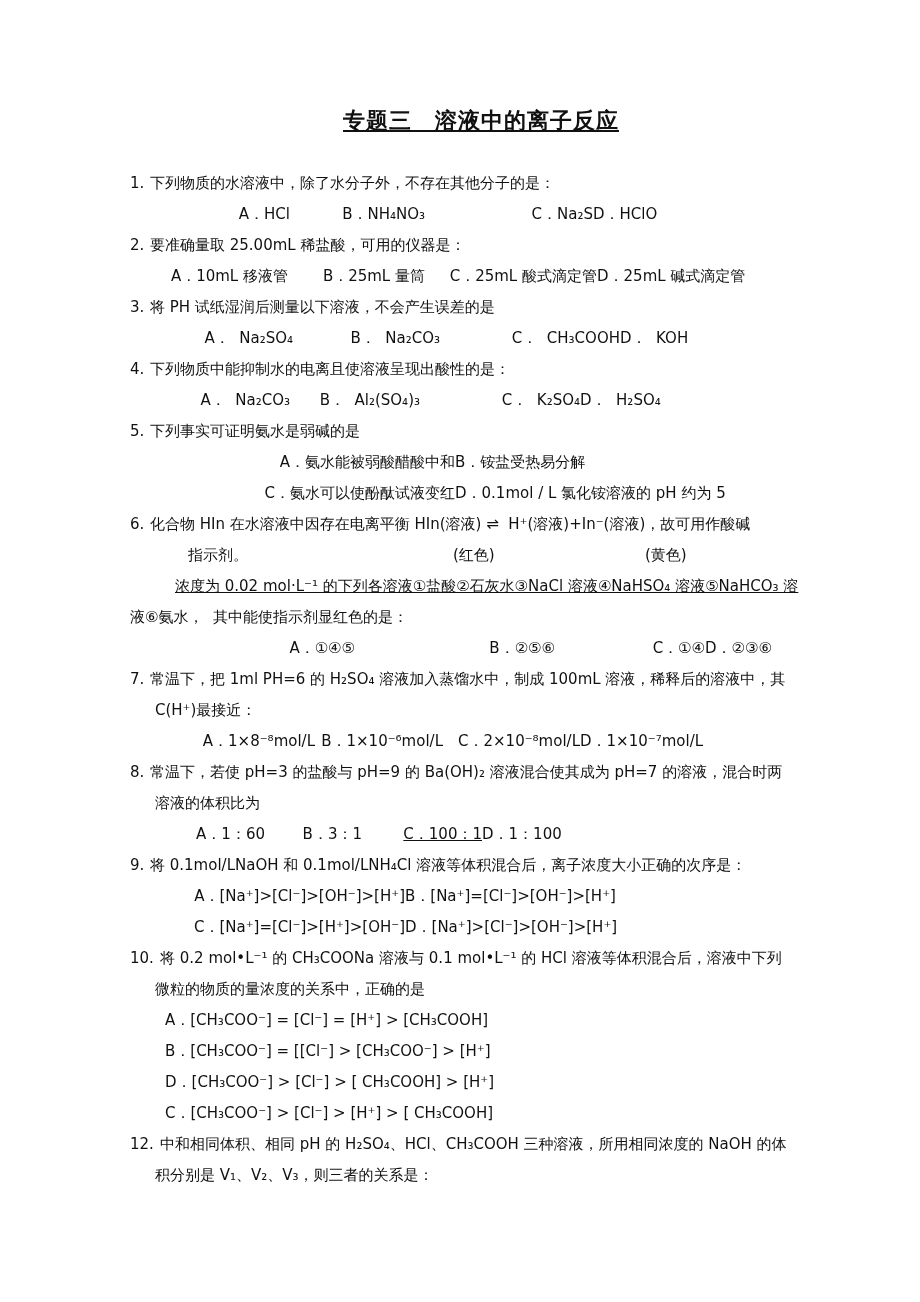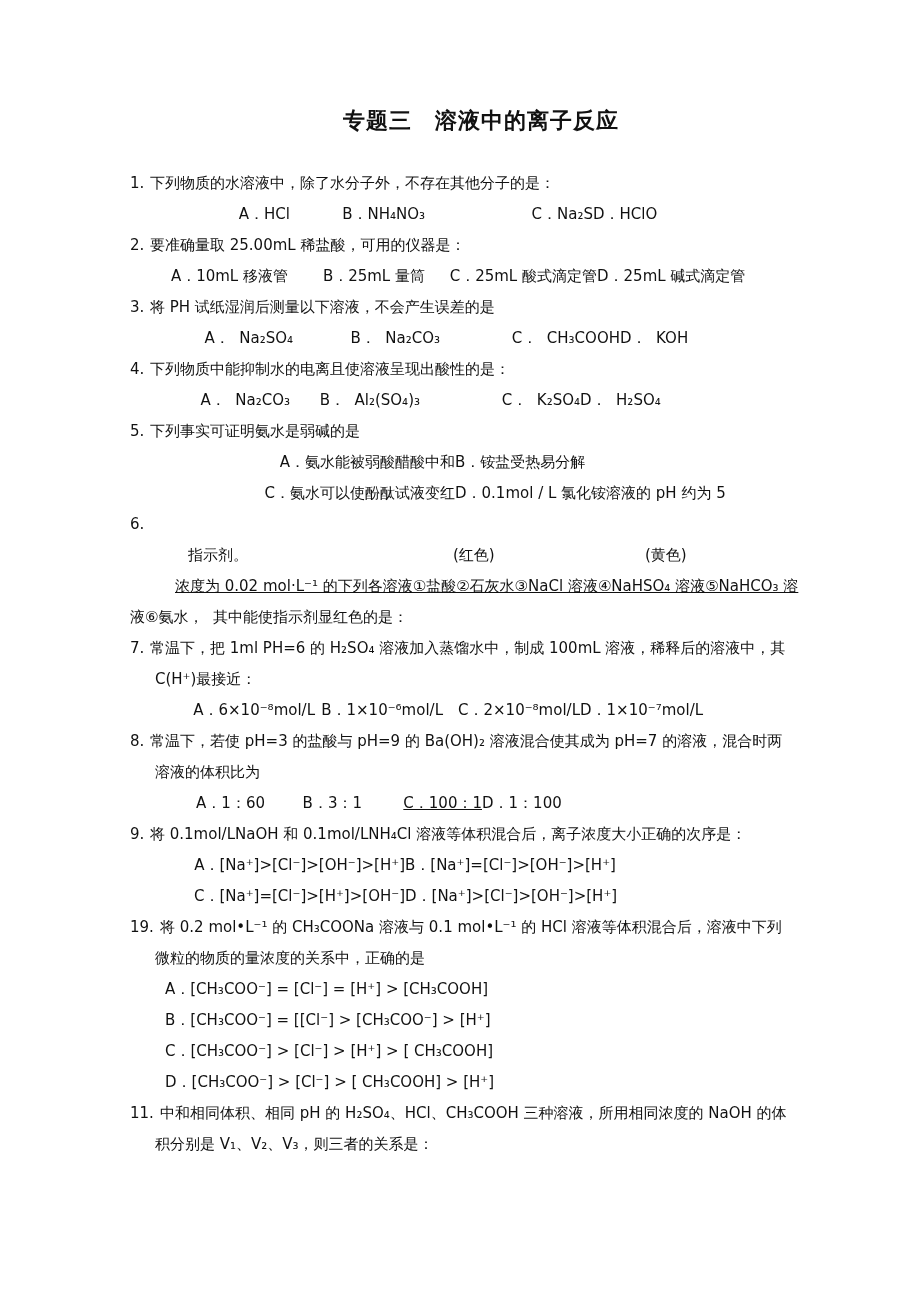--- a/index.html
+++ b/index.html
@@ -11,20 +11,21 @@
     font-family: "DejaVu Sans", "Liberation Sans", sans-serif;
     color: #111111;
   }
   .page { padding: 106px 88px 0 130px; }
   .title {
     text-align: center;
     font-size: 22px;
     font-weight: bold;
     letter-spacing: 1px;
     margin-bottom: 32px;
+    text-decoration: underline;
   }
   .qs { font-size: 15px; }
   .line {
     display: flex;
     align-items: baseline;
     height: 31px;
     line-height: 31px;
     white-space: pre;
   }
   .cell { flex: 0 0 auto; }
@@ -57,46 +58,47 @@
       <div>
         <div class="line stem"><span class="cell qnum" style="width: 20px;">4.</span><span class="cell">下列物质中能抑制水的电离且使溶液呈现出酸性的是：</span></div>
         <div class="line options"><span class="cell" style="width: 125px;">A．  Na₂CO₃</span><span class="cell" style="width: 130px;">B．  Al₂(SO₄)₃</span><span class="cell" style="width: 160px;">C．  K₂SO₄</span><span class="cell">D．  H₂SO₄</span></div>
       </div>
       <div>
         <div class="line stem"><span class="cell qnum" style="width: 20px;">5.</span><span class="cell">下列事实可证明氨水是弱碱的是</span></div>
         <div class="line options"><span class="cell" style="width: 290px;">A．氨水能被弱酸醋酸中和</span><span class="cell">B．铵盐受热易分解</span></div>
         <div class="line options"><span class="cell" style="width: 290px;">C．氨水可以使酚酞试液变红</span><span class="cell">D．0.1mol / L 氯化铵溶液的 pH 约为 5</span></div>
       </div>
       <div>
-        <div class="line stem"><span class="cell qnum" style="width: 20px;">6.</span></div>
+        <div class="line stem"><span class="cell qnum" style="width: 20px;">6.</span><span class="cell">化合物 HIn 在水溶液中因存在电离平衡 HIn(溶液) ⇌  H⁺(溶液)+In⁻(溶液)，故可用作酸碱</span></div>
         <div class="line labels"><span class="cell" style="width: 265px; margin-left: 33px;">指示剂。</span><span class="cell" style="width: 192px;">(红色)</span><span class="cell">(黄色)</span></div>
         <div class="line cont2"><span class="cell">浓度为 0.02 mol·L⁻¹ 的下列各溶液①盐酸②石灰水③NaCl 溶液④NaHSO₄ 溶液⑤NaHCO₃ 溶</span></div>
         <div class="line flush"><span class="cell">液⑥氨水，  其中能使指示剂显红色的是：</span></div>
+        <div class="line options"><span class="cell" style="width: 190px;">A．①④⑤</span><span class="cell" style="width: 200px;">B．②⑤⑥</span><span class="cell" style="width: 150px;">C．①④</span><span class="cell">D．②③⑥</span></div>
       </div>
       <div>
         <div class="line stem"><span class="cell qnum" style="width: 20px;">7.</span><span class="cell">常温下，把 1ml PH=6 的 H₂SO₄ 溶液加入蒸馏水中，制成 100mL 溶液，稀释后的溶液中，其</span></div>
         <div class="line cont"><span class="cell">C(H⁺)最接近：</span></div>
-        <div class="line options"><span class="cell" style="width: 150px;">A．6×10⁻⁸mol/L</span><span class="cell" style="width: 128px;">B．1×10⁻⁶mol/L</span><span class="cell" style="width: 137px;">C．2×10⁻⁸mol/L</span><span class="cell">D．1×10⁻⁷mol/L</span></div>
+        <div class="line options"><span class="cell" style="width: 150px;">A．1×8⁻⁸mol/L</span><span class="cell" style="width: 128px;">B．1×10⁻⁶mol/L</span><span class="cell" style="width: 137px;">C．2×10⁻⁸mol/L</span><span class="cell">D．1×10⁻⁷mol/L</span></div>
       </div>
       <div>
         <div class="line stem"><span class="cell qnum" style="width: 20px;">8.</span><span class="cell">常温下，若使 pH=3 的盐酸与 pH=9 的 Ba(OH)₂ 溶液混合使其成为 pH=7 的溶液，混合时两</span></div>
         <div class="line cont"><span class="cell">溶液的体积比为</span></div>
         <div class="line options"><span class="cell" style="width: 100px;">A．1：60</span><span class="cell" style="width: 97px;">B．3：1</span><span class="cell" style="width: 120px; text-decoration: underline;">C．100：1</span><span class="cell">D．1：100</span></div>
       </div>
       <div>
         <div class="line stem"><span class="cell qnum" style="width: 20px;">9.</span><span class="cell">将 0.1mol/LNaOH 和 0.1mol/LNH₄Cl 溶液等体积混合后，离子浓度大小正确的次序是：</span></div>
         <div class="line options"><span class="cell" style="width: 240px;">A．[Na⁺]&gt;[Cl⁻]&gt;[OH⁻]&gt;[H⁺]</span><span class="cell">B．[Na⁺]=[Cl⁻]&gt;[OH⁻]&gt;[H⁺]</span></div>
         <div class="line options"><span class="cell" style="width: 240px;">C．[Na⁺]=[Cl⁻]&gt;[H⁺]&gt;[OH⁻]</span><span class="cell">D．[Na⁺]&gt;[Cl⁻]&gt;[OH⁻]&gt;[H⁺]</span></div>
       </div>
       <div>
-        <div class="line stem"><span class="cell qnum" style="width: 30px;">19.</span><span class="cell">将 0.2 mol•L⁻¹ 的 CH₃COONa 溶液与 0.1 mol•L⁻¹ 的 HCl 溶液等体积混合后，溶液中下列</span></div>
+        <div class="line stem"><span class="cell qnum" style="width: 30px;">10.</span><span class="cell">将 0.2 mol•L⁻¹ 的 CH₃COONa 溶液与 0.1 mol•L⁻¹ 的 HCl 溶液等体积混合后，溶液中下列</span></div>
         <div class="line cont"><span class="cell">微粒的物质的量浓度的关系中，正确的是</span></div>
         <div class="line options"><span class="cell">A．[CH₃COO⁻] = [Cl⁻] = [H⁺] &gt; [CH₃COOH]</span></div>
         <div class="line options"><span class="cell">B．[CH₃COO⁻] = [[Cl⁻] &gt; [CH₃COO⁻] &gt; [H⁺]</span></div>
+        <div class="line options"><span class="cell">D．[CH₃COO⁻] &gt; [Cl⁻] &gt; [ CH₃COOH] &gt; [H⁺]</span></div>
         <div class="line options"><span class="cell">C．[CH₃COO⁻] &gt; [Cl⁻] &gt; [H⁺] &gt; [ CH₃COOH]</span></div>
-        <div class="line options"><span class="cell">D．[CH₃COO⁻] &gt; [Cl⁻] &gt; [ CH₃COOH] &gt; [H⁺]</span></div>
       </div>
       <div>
-        <div class="line stem"><span class="cell qnum" style="width: 30px;">11.</span><span class="cell">中和相同体积、相同 pH 的 H₂SO₄、HCl、CH₃COOH 三种溶液，所用相同浓度的 NaOH 的体</span></div>
+        <div class="line stem"><span class="cell qnum" style="width: 30px;">12.</span><span class="cell">中和相同体积、相同 pH 的 H₂SO₄、HCl、CH₃COOH 三种溶液，所用相同浓度的 NaOH 的体</span></div>
         <div class="line cont"><span class="cell">积分别是 V₁、V₂、V₃，则三者的关系是：</span></div>
       </div>
     </div>
 </div>
 
 </body></html>

